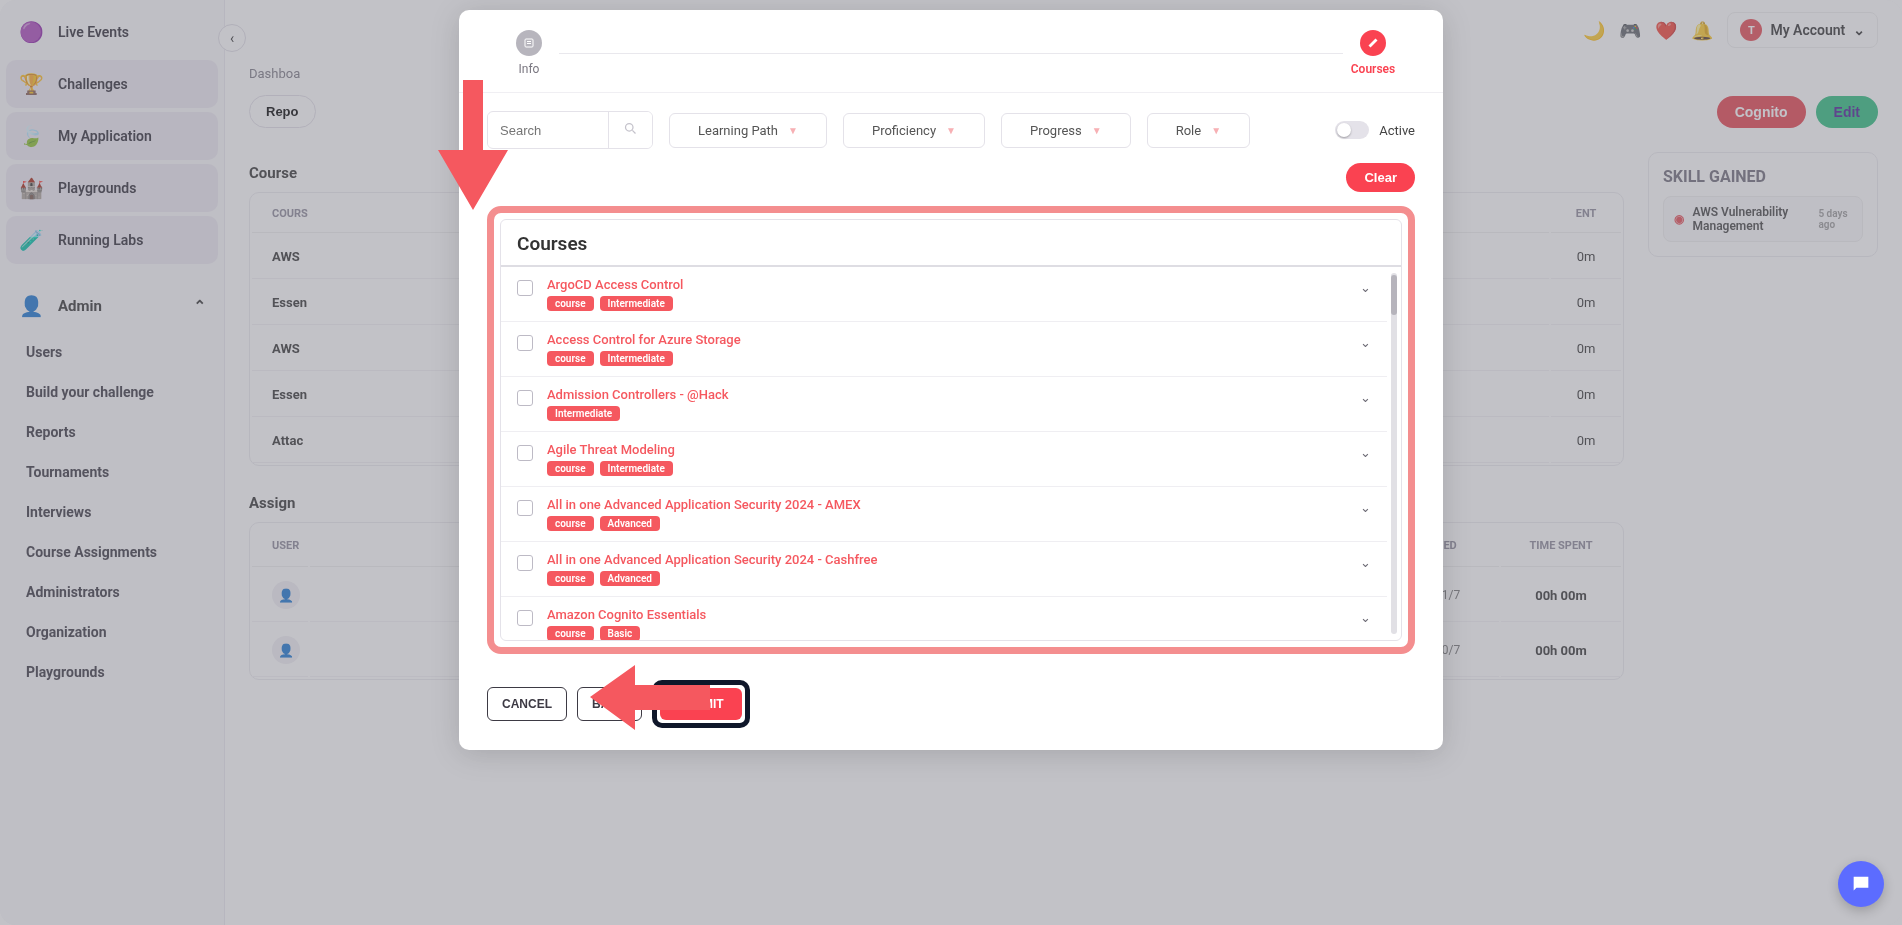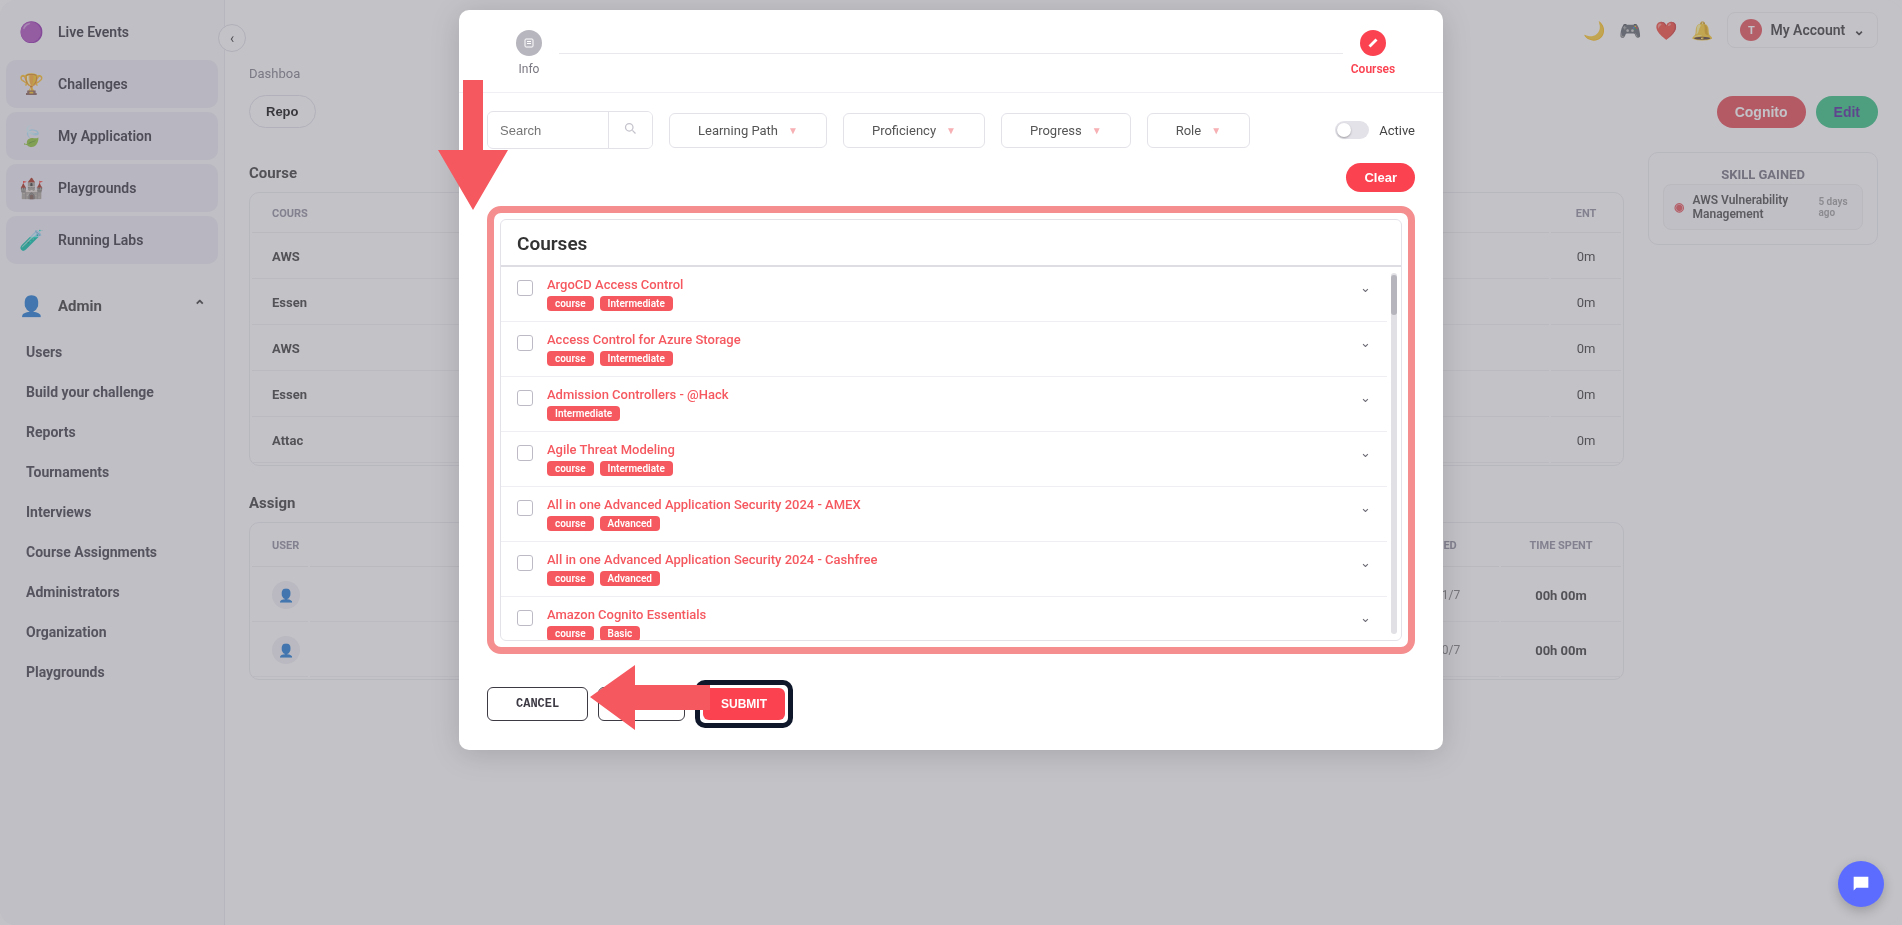--- a/index.html
+++ b/index.html
@@ -32,21 +32,21 @@
   .btn-red { background:#e6424e;color:#fff;border:none;border-radius:20px;padding:8px 18px;font-weight:700;font-size:14px;cursor:pointer;}
   .btn-green { background:#2dbd7e;color:#4c1d95;border:none;border-radius:20px;padding:8px 18px;font-weight:700;font-size:14px;cursor:pointer;}
   .action-row { display:flex;align-items:center;justify-content:space-between;margin-bottom:24px;}
   .section-h { font-weight:700;font-size:15px;margin:12px 0 10px;}
   .grid2 { display:flex;gap:24px;align-items:flex-start;}
   .card { border:1px solid #ecebef;border-radius:10px;background:#fff;}
   .table th { font-size:11px;color:#8c8999;font-weight:700;text-align:center;padding:12px 8px;border-bottom:1px solid #eee;}
   .table td { font-size:13px;padding:14px 8px;border-bottom:1px solid #f2f1f4;text-align:center;}
   .table td.left,.table th.left{text-align:left;padding-left:20px;}
   .skill-card { width:230px;padding:14px 14px 14px;}
-  .skill-head { font-size:13px;font-weight:700;color:#6f6c7a;text-align:center;margin-bottom:2px;}
+  .skill-head { font-size:16px;font-weight:700;color:#6f6c7a;margin-bottom:10px;}
   .skill-chip { display:flex;align-items:center;gap:8px;background:#faf9fb;border:1px solid #eee;border-radius:8px;padding:8px 10px;font-size:12px;font-weight:600;color:#444;}
   .skill-time { font-size:10px;color:#999;margin-left:auto;}
   .progress-dots { display:flex;gap:4px;align-items:center;}
   .dot{width:10px;height:10px;border-radius:50%;background:#e6e4ea;}
   .dot.on{background:#2dbd7e;}
   .avatar-sm{width:28px;height:28px;border-radius:50%;background:#f0eff4;display:flex;align-items:center;justify-content:center;color:#bbb;}
   .table2 th{font-size:11px;color:#8c8999;font-weight:700;padding:14px 8px;border-bottom:1px solid #eee;}
   .table2 td{font-size:13px;padding:12px 8px;border-bottom:1px solid #f4f3f6;}
 
   
@@ -79,21 +79,21 @@
   .course-scroll{flex:1;overflow-y:auto;}
   .course-row{display:flex;align-items:flex-start;gap:14px;padding:10px 16px;border-bottom:1px solid #efeef2;}
   .course-row:last-child{border-bottom:none;}
   .cbx{width:16px;height:16px;border:1.5px solid #bdbac5;border-radius:3px;margin-top:3px;cursor:pointer;flex-shrink:0;}
   .course-info{flex:1;}
   .course-name{font-size:13px;color:#f5585f;font-weight:500;margin-bottom:4px;cursor:pointer;}
   .tags{display:flex;gap:6px;}
   .tag{font-size:10px;color:#fff;background:#f5585f;border-radius:4px;padding:2px 8px;font-weight:600;}
   .expand{color:#6c6a74;font-size:13px;cursor:pointer;margin-top:3px;}
   .modal-footer{padding:18px 28px 22px;display:flex;gap:10px;align-items:center;}
-  .btn-outline{border:1.5px solid #3d3a44;background:#fff;color:#3d3a44;border-radius:6px;padding:9px 28px;font-weight:700;font-size:12px;cursor:pointer;font-family:Liberation Mono, monospace;}
+  .btn-outline{border:1.5px solid #3d3a44;background:#fff;color:#3d3a44;border-radius:6px;padding:9px 14px;font-weight:700;font-size:12px;cursor:pointer;}
   .btn-submit-wrap{border:5px solid #0f172a;border-radius:10px;padding:3px;}
   .btn-submit{background:#fa4251;color:#fff;border:none;border-radius:6px;padding:9px 18px;font-weight:700;font-size:12px;cursor:pointer;}
   
   .arrow-down{position:absolute;z-index:40;color:#f5585f;}
   .arrow-right{position:absolute;z-index:40;color:#f5585f;}
   
   .chat-fab{position:fixed;bottom:18px;right:18px;width:46px;height:46px;border-radius:50%;background:#5c6cff;color:#fff;display:flex;align-items:center;justify-content:center;font-size:20px;z-index:50;cursor:pointer;box-shadow:0 4px 12px rgba(0,0,0,0.2);}
   .scroll-mini{width:6px;background:#e1e0e5;border-radius:3px;}
 </style>
 </head>

